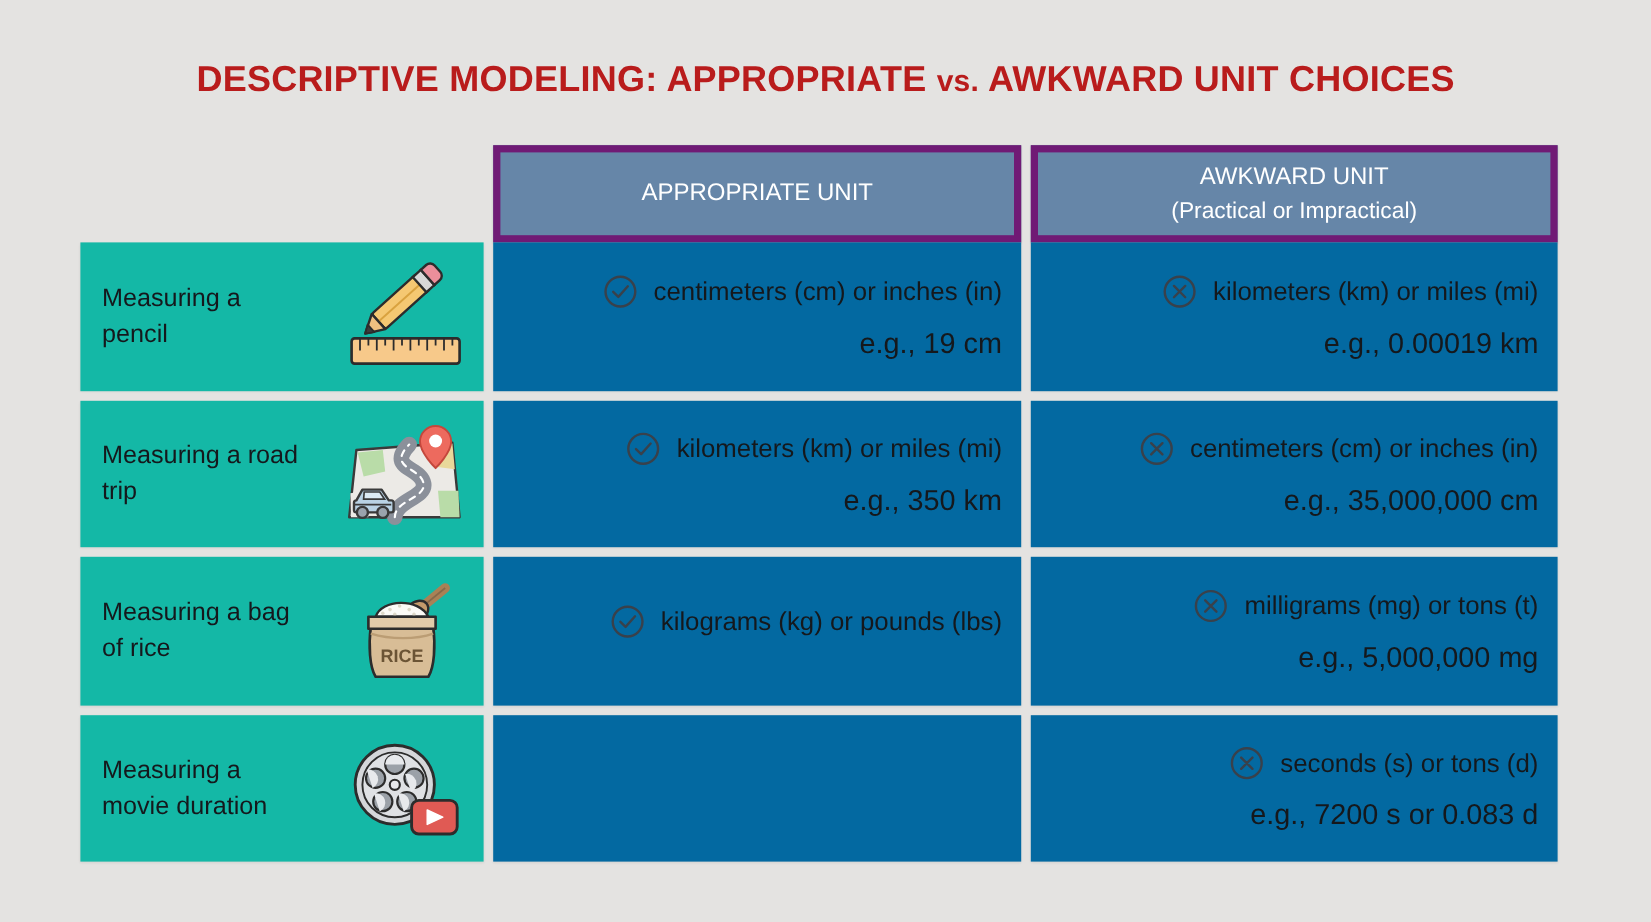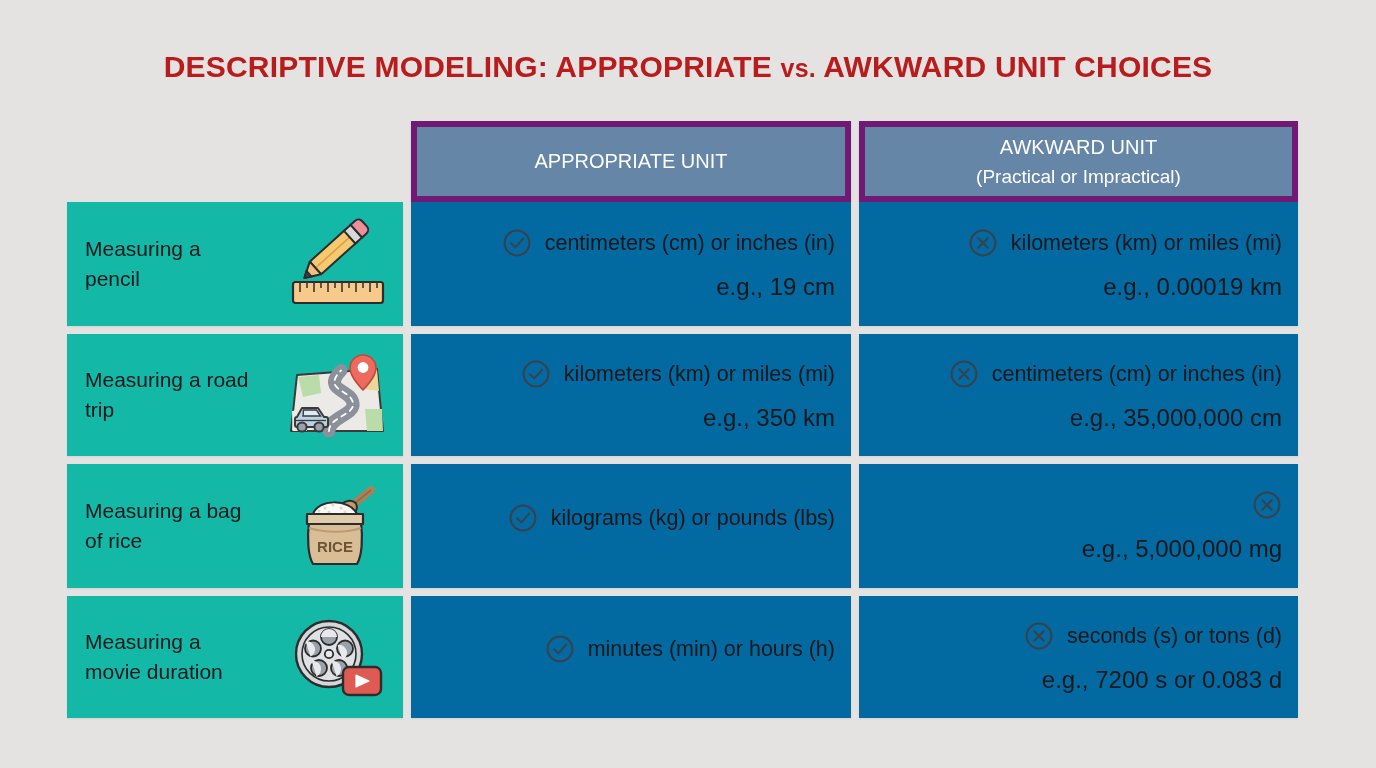--- a/index.html
+++ b/index.html
@@ -281,20 +281,21 @@
       </svg>
       <span class="unit-main">kilograms (kg) or pounds (lbs)</span>
     </div>
   </div>
   <div class="unit-cell">
     <div class="unit-line">
       <svg class="mark-icon" viewBox="0 0 30 30">
         <circle cx="15" cy="15" r="12.4" fill="none" stroke="#39414b" stroke-width="2"></circle>
         <path d="M10.3 10.3 L19.7 19.7 M19.7 10.3 L10.3 19.7" fill="none" stroke="#39414b" stroke-width="2" stroke-linecap="round"></path>
       </svg>
+      <span class="unit-main">milligrams (mg) or tons (t)</span>
     </div>
     <div class="unit-eg">e.g., 5,000,000 mg</div>
   </div>
 
   <div class="label-cell">
     <div class="label-text">Measuring a movie duration</div>
     <div class="icon-art">
       <svg viewBox="0 0 104 96" width="104" height="96">
 
         <circle cx="44" cy="45" r="33" fill="#d5d7da" stroke="#2c2c2c" stroke-width="2.4"></circle>
@@ -314,27 +315,20 @@
           <path d="M20.6 32.5 a8 8 0 0 1 4.9 15.1 z"></path>
         </g>
         <circle cx="44" cy="45" r="4.2" fill="#e7e9ec" stroke="#2c2c2c" stroke-width="1.8"></circle>
 
         <rect x="58" y="58" width="38" height="28" rx="6" fill="#e05a54" stroke="#2c2c2c" stroke-width="2.4"></rect>
         <path d="M71 66 L84 72 L71 78 z" fill="#ffffff" stroke="#ffffff" stroke-width="1.2" stroke-linejoin="round"></path>
       </svg>
     </div>
   </div>
   <div class="unit-cell">
-    <div class="unit-line">
-      <svg class="mark-icon" viewBox="0 0 30 30">
-        <circle cx="15" cy="15" r="12.4" fill="none" stroke="#39414b" stroke-width="2"></circle>
-        <path d="M9 15.2 L13.3 19.4 L21.2 10.6" fill="none" stroke="#39414b" stroke-width="2" stroke-linecap="round" stroke-linejoin="round"></path>
-      </svg>
-      <span class="unit-main">minutes (min) or hours (h)</span>
-    </div>
   </div>
   <div class="unit-cell">
     <div class="unit-line">
       <svg class="mark-icon" viewBox="0 0 30 30">
         <circle cx="15" cy="15" r="12.4" fill="none" stroke="#39414b" stroke-width="2"></circle>
         <path d="M10.3 10.3 L19.7 19.7 M19.7 10.3 L10.3 19.7" fill="none" stroke="#39414b" stroke-width="2" stroke-linecap="round"></path>
       </svg>
       <span class="unit-main">seconds (s) or tons (d)</span>
     </div>
     <div class="unit-eg">e.g., 7200 s or 0.083 d</div>

